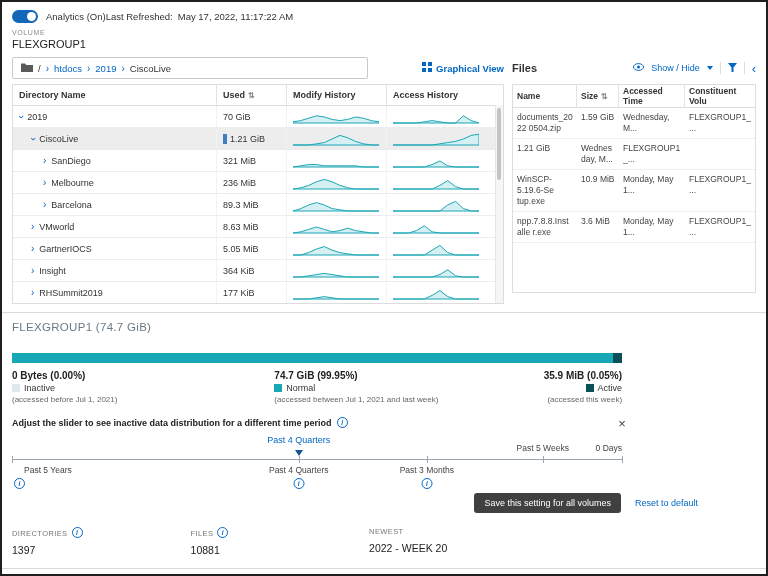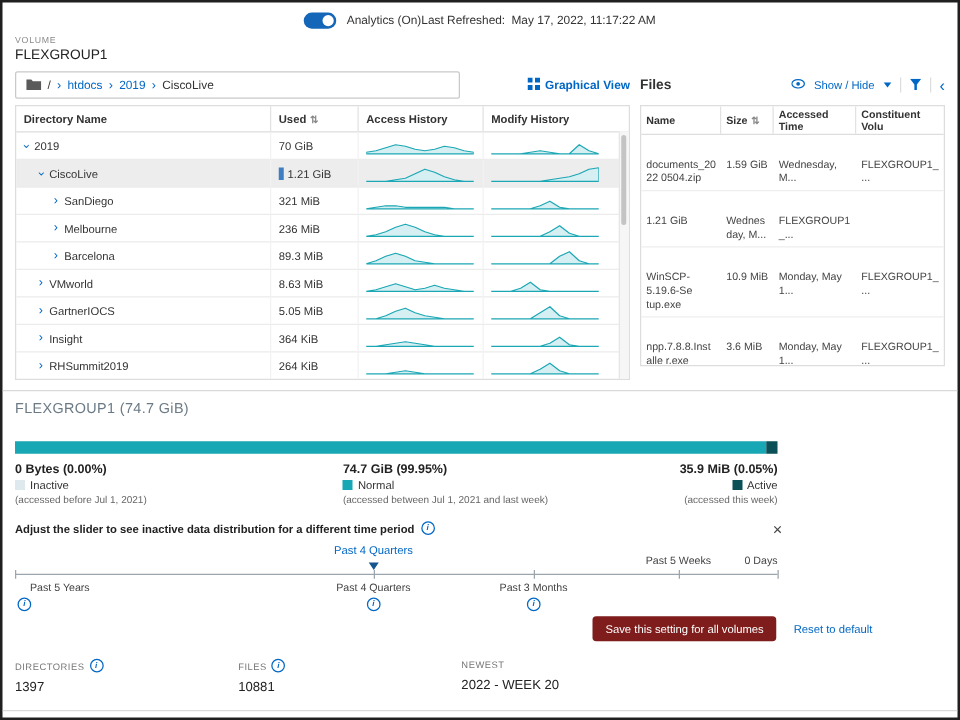--- a/index.html
+++ b/index.html
@@ -1,19 +1,19 @@
 <!DOCTYPE html>
 <html><head>
 <meta charset="utf-8">
 <style>
   html,body{margin:0;padding:0;background:#fff;}
   .page{width:768px;height:576px;box-sizing:border-box;border:2px solid #1f1f1f;background:#fff;
         font-family:"Liberation Sans",sans-serif;color:#333;position:relative;overflow:hidden;padding:8px 10px;}
   
-  .topbar{display:flex;justify-content:center;align-items:center;font-size:9.5px;}
+  .topbar{display:flex;justify-content:flex-start;align-items:center;font-size:9.5px;}
   .tb-left{display:flex;align-items:center;gap:8px;}
   .toggle{width:26px;height:13px;border-radius:7px;background:#1466b8;position:relative;cursor:pointer;}
   .toggle .knob{position:absolute;top:2px;right:2px;width:9px;height:9px;border-radius:50%;background:#fff;}
   .tb-right{color:#333;display:flex;gap:5px;}
   
   .volume{margin-top:6px;}
   .vlabel{font-size:7px;color:#8a8a8a;letter-spacing:.6px;}
   .vname{font-size:11px;color:#222;margin-top:2px;}
   
   .main{display:flex;gap:8px;margin-top:6px;}
@@ -51,21 +51,21 @@
   .files-controls{display:flex;align-items:center;gap:7px;color:#0067c5;font-size:9px;}
   .caret{width:0;height:0;border-left:3px solid transparent;border-right:3px solid transparent;border-top:4px solid #0067c5;display:inline-block;}
   .vdiv{width:1px;height:12px;background:#ddd;display:inline-block;}
   .collapse{font-size:13px;line-height:1;color:#0067c5;cursor:pointer;}
   .ftable{border:1px solid #ddd;margin-top:4px;height:209px;box-sizing:border-box;overflow:hidden;}
   .fhead,.frow{display:grid;grid-template-columns:64px 42px 66px 1fr;}
   .fhead{font-size:8.5px;font-weight:bold;height:22px;border-bottom:1px solid #ddd;color:#333;}
   .fhead .fc{display:flex;align-items:center;gap:3px;padding:0 4px;border-right:1px solid #e2e2e2;}
   .fhead .fc:last-child{border-right:none;}
   .frow{font-size:8.5px;color:#444;border-bottom:1px solid #eee;cursor:pointer;}
-  .frow .fc{padding:4px;line-height:1.3;word-break:break-word;overflow:hidden;margin-top:14px;}
+  .frow .fc{padding:4px;line-height:1.3;word-break:break-word;overflow:hidden;}
   
   .section-divider{margin:8px -10px 0;border-top:1px solid #d9d9d9;}
   
   .activity{padding-top:8px;}
   .act-title{font-size:11.5px;color:#6b7a85;letter-spacing:.3px;}
   .act-bar{margin-top:20px;width:82%;height:10px;display:flex;}
   .seg{height:100%;}
   .seg-inactive{background:#e7eff1;}
   .seg-normal{background:#18a7b4;flex:1;}
   .seg-active{background:#0b4f57;min-width:9px;}
@@ -89,21 +89,21 @@
   .slider{position:relative;width:82%;height:56px;margin-top:5px;font-size:8.5px;color:#444;}
   .track{position:absolute;left:0;right:0;top:24px;border-top:1px solid #9aa5ad;}
   .tick{position:absolute;top:21px;width:1px;height:7px;background:#9aa5ad;}
   .tlabel{position:absolute;white-space:nowrap;}
   .tlabel.below{top:30px;} .tlabel.above{top:8px;}
   .tinfo{position:absolute;top:43px;}
   .cur-label{position:absolute;top:0;transform:translateX(-50%);color:#0067c5;font-size:9px;white-space:nowrap;}
   .thumb{position:absolute;top:15px;transform:translateX(-50%);width:0;height:0;
          border-left:4px solid transparent;border-right:4px solid transparent;border-top:6px solid #14558f;}
   .actions{display:flex;justify-content:flex-end;align-items:center;gap:14px;margin-top:2px;padding-right:58px;}
-  .save-btn{background:#7f1d1d;color:#fff;border:none;border-radius:3px;font-size:9px;padding:5px 10px;
+  .save-btn{background:#404040;color:#fff;border:none;border-radius:3px;font-size:9px;padding:5px 10px;
             font-family:"Liberation Sans",sans-serif;cursor:pointer;}
   .reset-link{color:#0067c5;font-size:9px;cursor:pointer;}
   
   .summary{display:grid;grid-template-columns:24% 24% 26% 26%;margin-top:14px;}
   .sum-label{font-size:7.5px;color:#777;letter-spacing:.4px;display:flex;gap:4px;align-items:flex-end;}
   .sum-value{font-size:10.5px;color:#222;margin-top:6px;}
   .bottom-line{margin:12px -10px 0;border-top:1px solid #d9d9d9;}
 </style>
 </head>
 <body>
@@ -159,22 +159,22 @@
         </div>
       </div>
 
       <div class="dtable">
         <div class="dhead">
           <div class="dc name">Directory Name</div>
           <div class="dc">
             <span>Used</span>
               <span class="sort">⇅</span>
           </div>
+          <div class="dc">Modify History</div>
           <div class="dc">Access History</div>
-          <div class="dc">Modify History</div>
         </div>
         <div>
   <div class="drow lvl0">
     <div class="dc name">
       <span class="chev open">›</span>
       <span class="dname">2019</span>
     </div>
     <div class="dc">
 
       <span class="uval">70 GiB</span>
@@ -338,21 +338,21 @@
               </div>
   </div>
 
   <div class="drow lvl1">
     <div class="dc name">
       <span class="chev">›</span>
       <span class="dname">RHSummit2019</span>
     </div>
     <div class="dc">
 
-      <span class="uval">264 KiB</span>
+      <span class="uval">177 KiB</span>
     </div>
     <div class="dc sp">
                 <svg width="86" height="15" viewBox="0 0 86 15">
                   <path d="M0,14 L0.0,14.0 L7.8,14.0 L15.6,14.0 L23.5,12.8 L31.3,11.6 L39.1,12.8 L46.9,14.0 L54.7,14.0 L62.5,14.0 L70.4,14.0 L78.2,14.0 L86.0,14.0 L86,14 Z" fill="#d6eff2" stroke="#1ba7b4" stroke-width="1" stroke-linejoin="round"></path>
                 </svg>
               </div>
     <div class="dc sp">
                 <svg width="86" height="15" viewBox="0 0 86 15">
                   <path d="M0,14 L0.0,14.0 L7.8,14.0 L15.6,14.0 L23.5,14.0 L31.3,14.0 L39.1,10.4 L46.9,5.6 L54.7,11.6 L62.5,14.0 L70.4,14.0 L78.2,14.0 L86.0,14.0 L86,14 Z" fill="#d6eff2" stroke="#1ba7b4" stroke-width="1" stroke-linejoin="round"></path>
                 </svg>

